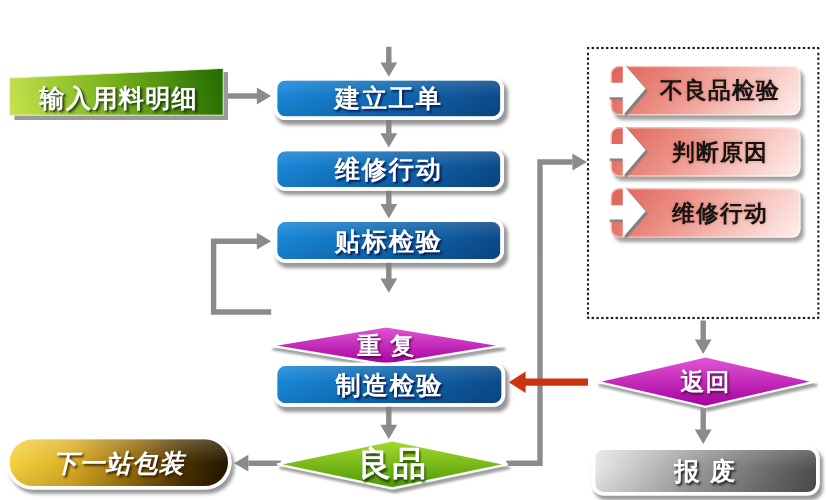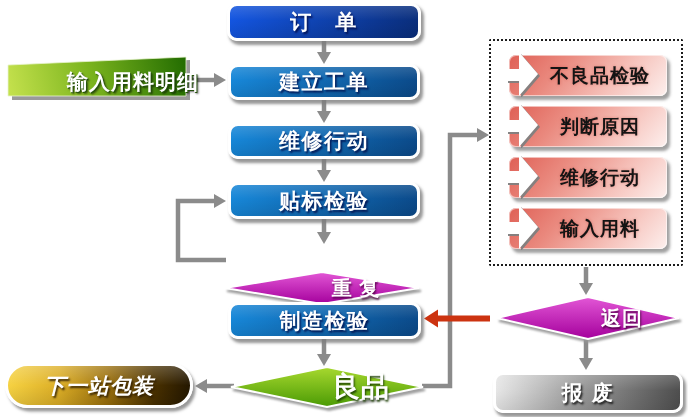--- a/index.html
+++ b/index.html
@@ -40,21 +40,21 @@
     box-sizing:border-box;
     font-style:italic;
   }
 
   
   .shape { position:absolute; }
   .shape svg { position:absolute; left:0; top:0; overflow:visible; }
   .shape .lbl {
     position:absolute; left:0; top:0; width:100%; height:100%;
     display:flex; align-items:center; justify-content:center;
-    color:#fff; font-weight:bold;padding-left:34px;
+    color:#fff; font-weight:bold;
   }
   .dlabel { font-size:20px; letter-spacing:1px; text-shadow:1px 2px 2px rgba(70,0,60,.85); }
   .glabel { font-size:28px; letter-spacing:1px; text-shadow:1px 2px 2px rgba(25,60,0,.9); }
   .inlabel { font-size:21px; letter-spacing:1px;
              text-shadow:1px 1px 0 #23500a, 2px 2px 2px rgba(0,0,0,.55); padding-top:2px; }
 
   
   .dotted {
     border:2px dotted #1c1c1c; border-radius:2px;
     box-sizing:border-box; background:transparent;
@@ -103,23 +103,20 @@
       <polygon points="477,128 477,142 489,135"></polygon>
       <polygon points="579,283 593,283 586,295"></polygon>
       <polygon points="579,358 593,358 586,370"></polygon>
     </g>
     <g>
       <path d="M490,318.5 L437,318.5" stroke="#cc3310" stroke-width="6" fill="none"></path>
       <polygon points="438,309.5 438,327.5 424,318.5" fill="#cc3310" stroke="none"></polygon>
     </g>
   </svg>
 
-  <div class="node box royal" style="left:227px; top:3px; width:194px; height:38px;">
-    <span>订　单</span>
-  </div>
 
   <div class="node box blue" style="left:228px; top:64px; width:192px; height:36px;">
     <span>建立工单</span>
   </div>
 
   <div class="node box blue" style="left:228px; top:123px; width:192px; height:36px;">
     <span>维修行动</span>
   </div>
 
   <div class="node box blue" style="left:228px; top:182px; width:192px; height:37px;">
@@ -191,26 +188,20 @@
     <span class="rlabel">判断原因</span>
   </div>
 
   <div class="node repair" style="left:509px; top:157px; width:158px; height:41px;">
     <svg class="ricon" viewBox="0 0 36 48">
       <polygon points="1,20 14,20 14,3 33,25 14,47 14,32 1,32" fill="#ffffff" style="filter:drop-shadow(2px 2.5px 0.6px rgba(128,128,128,.95));"></polygon>
     </svg>
     <span class="rlabel">维修行动</span>
   </div>
 
-  <div class="node repair" style="left:509px; top:208px; width:158px; height:41px;">
-    <svg class="ricon" viewBox="0 0 36 48">
-      <polygon points="1,20 14,20 14,3 33,25 14,47 14,32 1,32" fill="#ffffff" style="filter:drop-shadow(2px 2.5px 0.6px rgba(128,128,128,.95));"></polygon>
-    </svg>
-    <span class="rlabel">输入用料</span>
-  </div>
 
   <div class="shape node" style="left:496px; top:296px; width:184px; height:44px;">
     <svg width="184" height="44" viewBox="0 0 184 44">
       <defs>
         <linearGradient id="gmag2" x1="0" y1="0" x2="0" y2="1">
           <stop offset="0" stop-color="#e357d6"></stop>
             <stop offset="1" stop-color="#a4009c"></stop>
         </linearGradient>
       </defs>
       <polygon points="92,1 183,22 92,43 1,22" fill="url(#gmag2)" stroke="#ffffff" stroke-width="2" style="filter:drop-shadow(2.5px 3px 1px rgba(150,150,150,.9));"></polygon>

